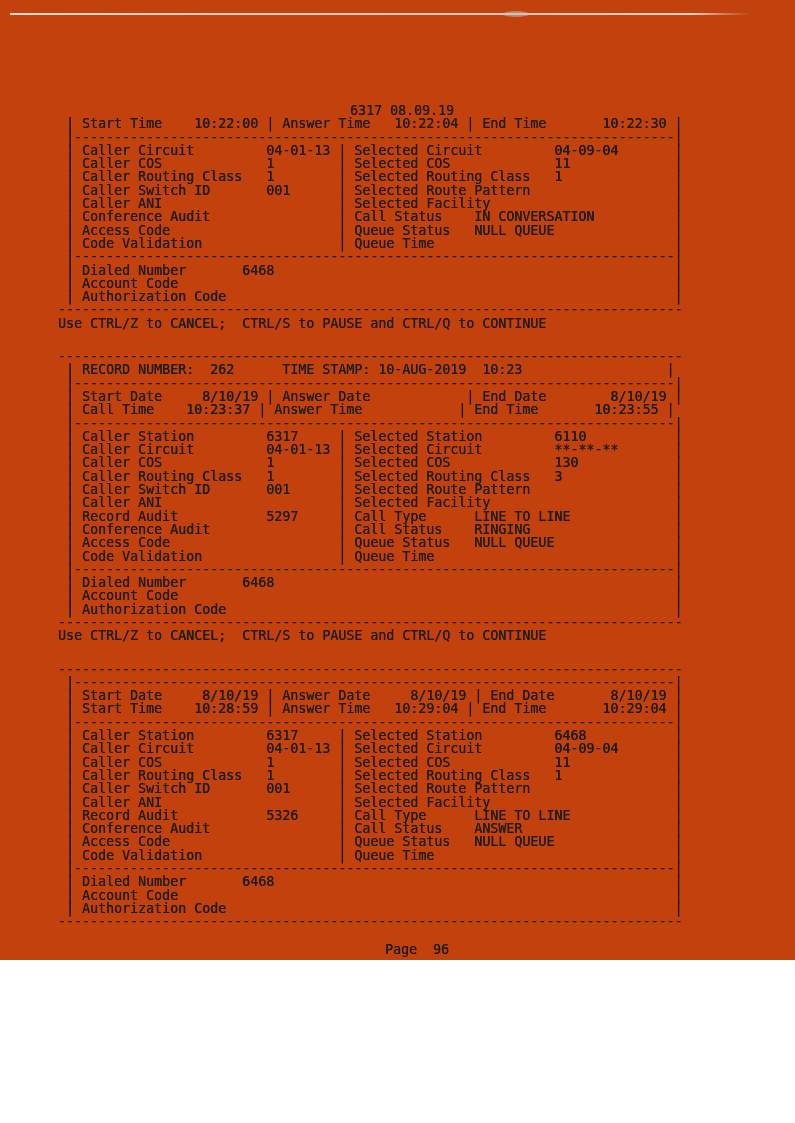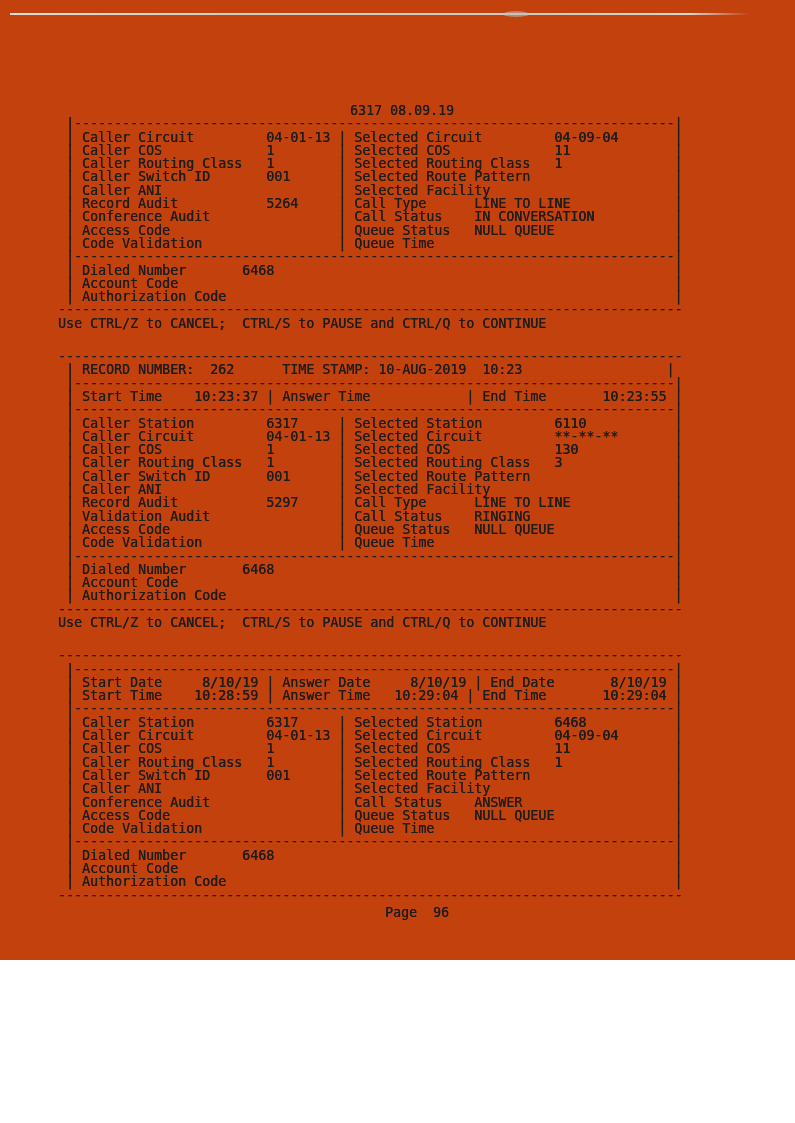--- a/index.html
+++ b/index.html
@@ -26,64 +26,65 @@
   }
   
   .doc{
     position:absolute;left:58px;top:104px;
     font-size:13.3px;line-height:13.3px;
     color:#1d1d1d;
     text-shadow:0.3px 0 0 currentColor;
   }
   .ln{white-space:pre;height:13.3px;}
   .hdr{padding-left:292px;}
-  .ftr{padding-left:327px;margin-top:4px;}
+  .ftr{padding-left:327px;margin-top:14px;}
   .rec + .rec{margin-top:20px;}
 </style>
 </head>
 <body>
 
 <div class="page">
   <div class="scan-line-top"></div>
   <div class="scan-smudge"></div>
 
   <div class="doc">
     <div class="ln hdr">6317 08.09.19</div>
     <section class="rec">
+        <div class="ln"> | Start Time    10:22:00 | Answer Time   10:22:04 | End Time       10:22:30 |</div>
         <div class="ln"> |---------------------------------------------------------------------------|</div>
         <div class="ln"> | Caller Circuit         04-01-13 | Selected Circuit         04-09-04       |</div>
         <div class="ln"> | Caller COS             1        | Selected COS             11             |</div>
         <div class="ln"> | Caller Routing Class   1        | Selected Routing Class   1              |</div>
         <div class="ln"> | Caller Switch ID       001      | Selected Route Pattern                  |</div>
         <div class="ln"> | Caller ANI                      | Selected Facility                       |</div>
-        <div class="ln"> | Record Audit           5264     | Call Type      LINE TO LINE             |</div>
         <div class="ln"> | Conference Audit                | Call Status    IN CONVERSATION          |</div>
         <div class="ln"> | Access Code                     | Queue Status   NULL QUEUE               |</div>
         <div class="ln"> | Code Validation                 | Queue Time                              |</div>
         <div class="ln"> |---------------------------------------------------------------------------|</div>
         <div class="ln"> | Dialed Number       6468                                                  |</div>
         <div class="ln"> | Account Code                                                              |</div>
         <div class="ln"> | Authorization Code                                                        |</div>
         <div class="ln">------------------------------------------------------------------------------</div>
         <div class="ln">Use CTRL/Z to CANCEL;  CTRL/S to PAUSE and CTRL/Q to CONTINUE</div>
       </section>
     <section class="rec">
         <div class="ln">------------------------------------------------------------------------------</div>
         <div class="ln"> | RECORD NUMBER:  262      TIME STAMP: 10-AUG-2019  10:23                  |</div>
         <div class="ln"> |---------------------------------------------------------------------------|</div>
-        <div class="ln"> | Start Time    10:23:37 | Answer Time            | End Time       10:23:55 |</div>
+        <div class="ln"> | Start Date     8/10/19 | Answer Date            | End Date        8/10/19 |</div>
+        <div class="ln"> | Call Time    10:23:37 | Answer Time            | End Time       10:23:55 |</div>
         <div class="ln"> |---------------------------------------------------------------------------|</div>
         <div class="ln"> | Caller Station         6317     | Selected Station         6110           |</div>
         <div class="ln"> | Caller Circuit         04-01-13 | Selected Circuit         **-**-**       |</div>
         <div class="ln"> | Caller COS             1        | Selected COS             130            |</div>
         <div class="ln"> | Caller Routing Class   1        | Selected Routing Class   3              |</div>
         <div class="ln"> | Caller Switch ID       001      | Selected Route Pattern                  |</div>
         <div class="ln"> | Caller ANI                      | Selected Facility                       |</div>
         <div class="ln"> | Record Audit           5297     | Call Type      LINE TO LINE             |</div>
-        <div class="ln"> | Validation Audit                | Call Status    RINGING                  |</div>
+        <div class="ln"> | Conference Audit                | Call Status    RINGING                  |</div>
         <div class="ln"> | Access Code                     | Queue Status   NULL QUEUE               |</div>
         <div class="ln"> | Code Validation                 | Queue Time                              |</div>
         <div class="ln"> |---------------------------------------------------------------------------|</div>
         <div class="ln"> | Dialed Number       6468                                                  |</div>
         <div class="ln"> | Account Code                                                              |</div>
         <div class="ln"> | Authorization Code                                                        |</div>
         <div class="ln">------------------------------------------------------------------------------</div>
         <div class="ln">Use CTRL/Z to CANCEL;  CTRL/S to PAUSE and CTRL/Q to CONTINUE</div>
       </section>
     <section class="rec">
@@ -91,20 +92,21 @@
         <div class="ln"> |---------------------------------------------------------------------------|</div>
         <div class="ln"> | Start Date     8/10/19 | Answer Date     8/10/19 | End Date       8/10/19 |</div>
         <div class="ln"> | Start Time    10:28:59 | Answer Time   10:29:04 | End Time       10:29:04 |</div>
         <div class="ln"> |---------------------------------------------------------------------------|</div>
         <div class="ln"> | Caller Station         6317     | Selected Station         6468           |</div>
         <div class="ln"> | Caller Circuit         04-01-13 | Selected Circuit         04-09-04       |</div>
         <div class="ln"> | Caller COS             1        | Selected COS             11             |</div>
         <div class="ln"> | Caller Routing Class   1        | Selected Routing Class   1              |</div>
         <div class="ln"> | Caller Switch ID       001      | Selected Route Pattern                  |</div>
         <div class="ln"> | Caller ANI                      | Selected Facility                       |</div>
+        <div class="ln"> | Record Audit           5326     | Call Type      LINE TO LINE             |</div>
         <div class="ln"> | Conference Audit                | Call Status    ANSWER                   |</div>
         <div class="ln"> | Access Code                     | Queue Status   NULL QUEUE               |</div>
         <div class="ln"> | Code Validation                 | Queue Time                              |</div>
         <div class="ln"> |---------------------------------------------------------------------------|</div>
         <div class="ln"> | Dialed Number       6468                                                  |</div>
         <div class="ln"> | Account Code                                                              |</div>
         <div class="ln"> | Authorization Code                                                        |</div>
         <div class="ln">------------------------------------------------------------------------------</div>
       </section>
     <div class="ln ftr">Page  96</div>

